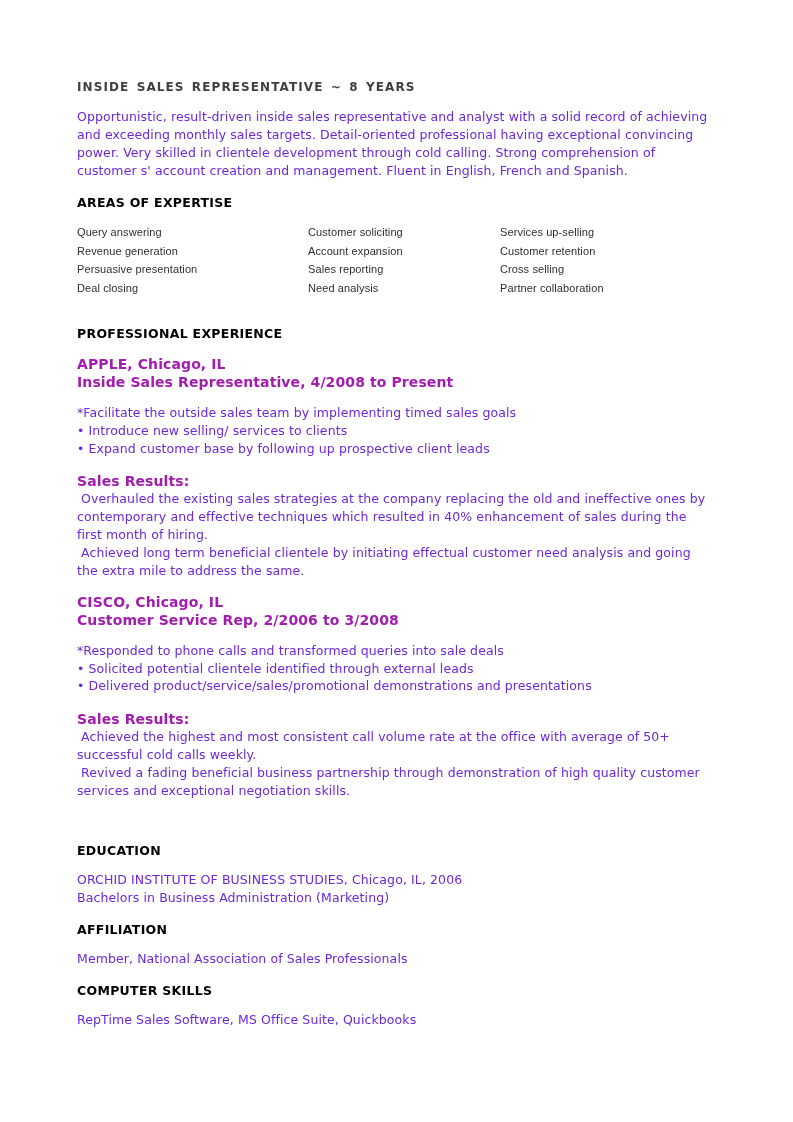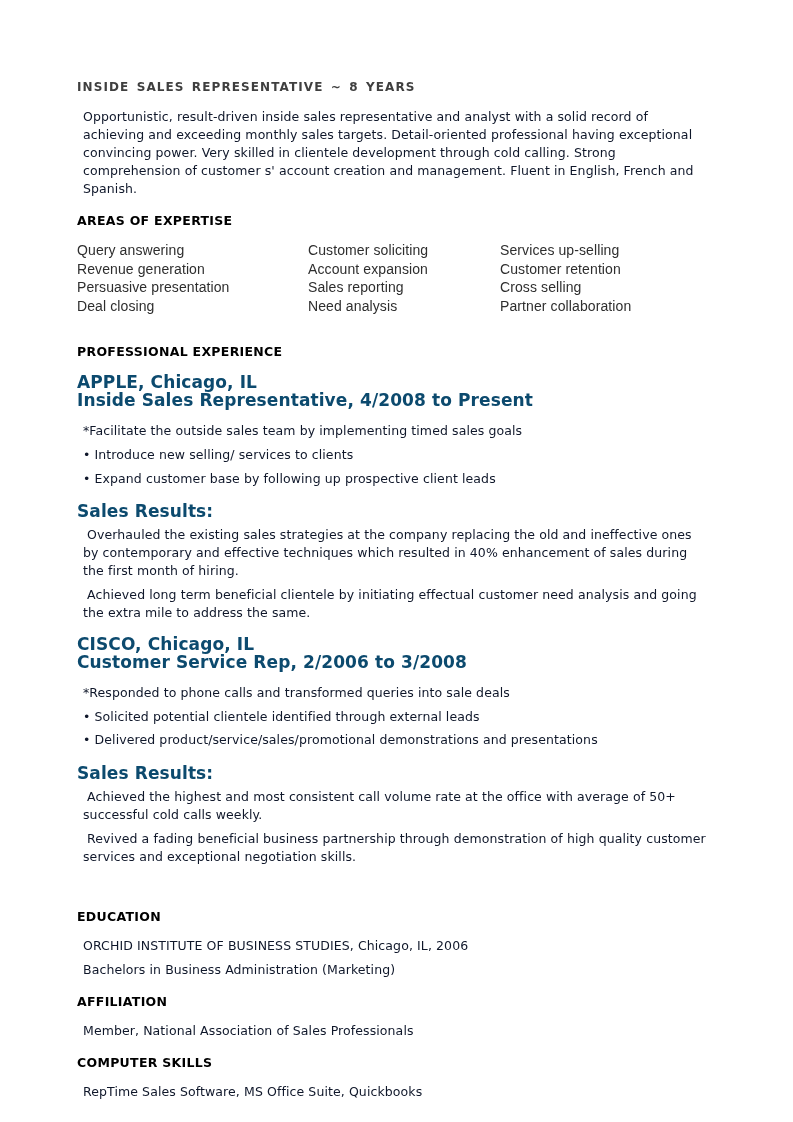--- a/index.html
+++ b/index.html
@@ -30,46 +30,46 @@
     margin: 15px 0 0 0;
     font-size: 12.5px;
     font-weight: bold;
     letter-spacing: 0.3px;
     color: #000000;
     line-height: 16px;
   }
   .gap-lg { margin-top: 29px; }
   .gap-xl { margin-top: 43px; }
   .body-text {
-    margin: 6px;
+    margin: 0;
     font-size: 12.5px;
-    color: #0f172a;
+    color: #6d28d9;
     line-height: 18px;
     letter-spacing: 0.1px;
   }
   .summary { margin-top: 13px; }
   .expertise-grid {
     display: flex;
     margin-top: 12px;
   }
   .expertise-col-1 { width: 231px; }
   .expertise-col-2 { width: 192px; }
   .expertise-col-3 { flex: 1; }
   .skill-item {
     font-family: "Liberation Sans", sans-serif;
-    font-size: 14px;
+    font-size: 11px;
     color: #2e2e2e;
     line-height: 18.6px;
     letter-spacing: 0.1px;
   }
   .bold-line {
     margin: 0;
-    font-size: 17px;
+    font-size: 14px;
     font-weight: bold;
-    color: #0c4a6e;
+    color: #a21caf;
     line-height: 18px;
     letter-spacing: 0.1px;
   }
   .company-block { margin-top: 13px; }
   .bullet-list { margin-top: 13px; }
   .bullet-line { line-height: 17.6px; }
   .results-heading { margin-top: 15px; }
   .results-para { white-space: pre-wrap; }
   .edu-block, .plain-block { margin-top: 12px; }
 </style>

